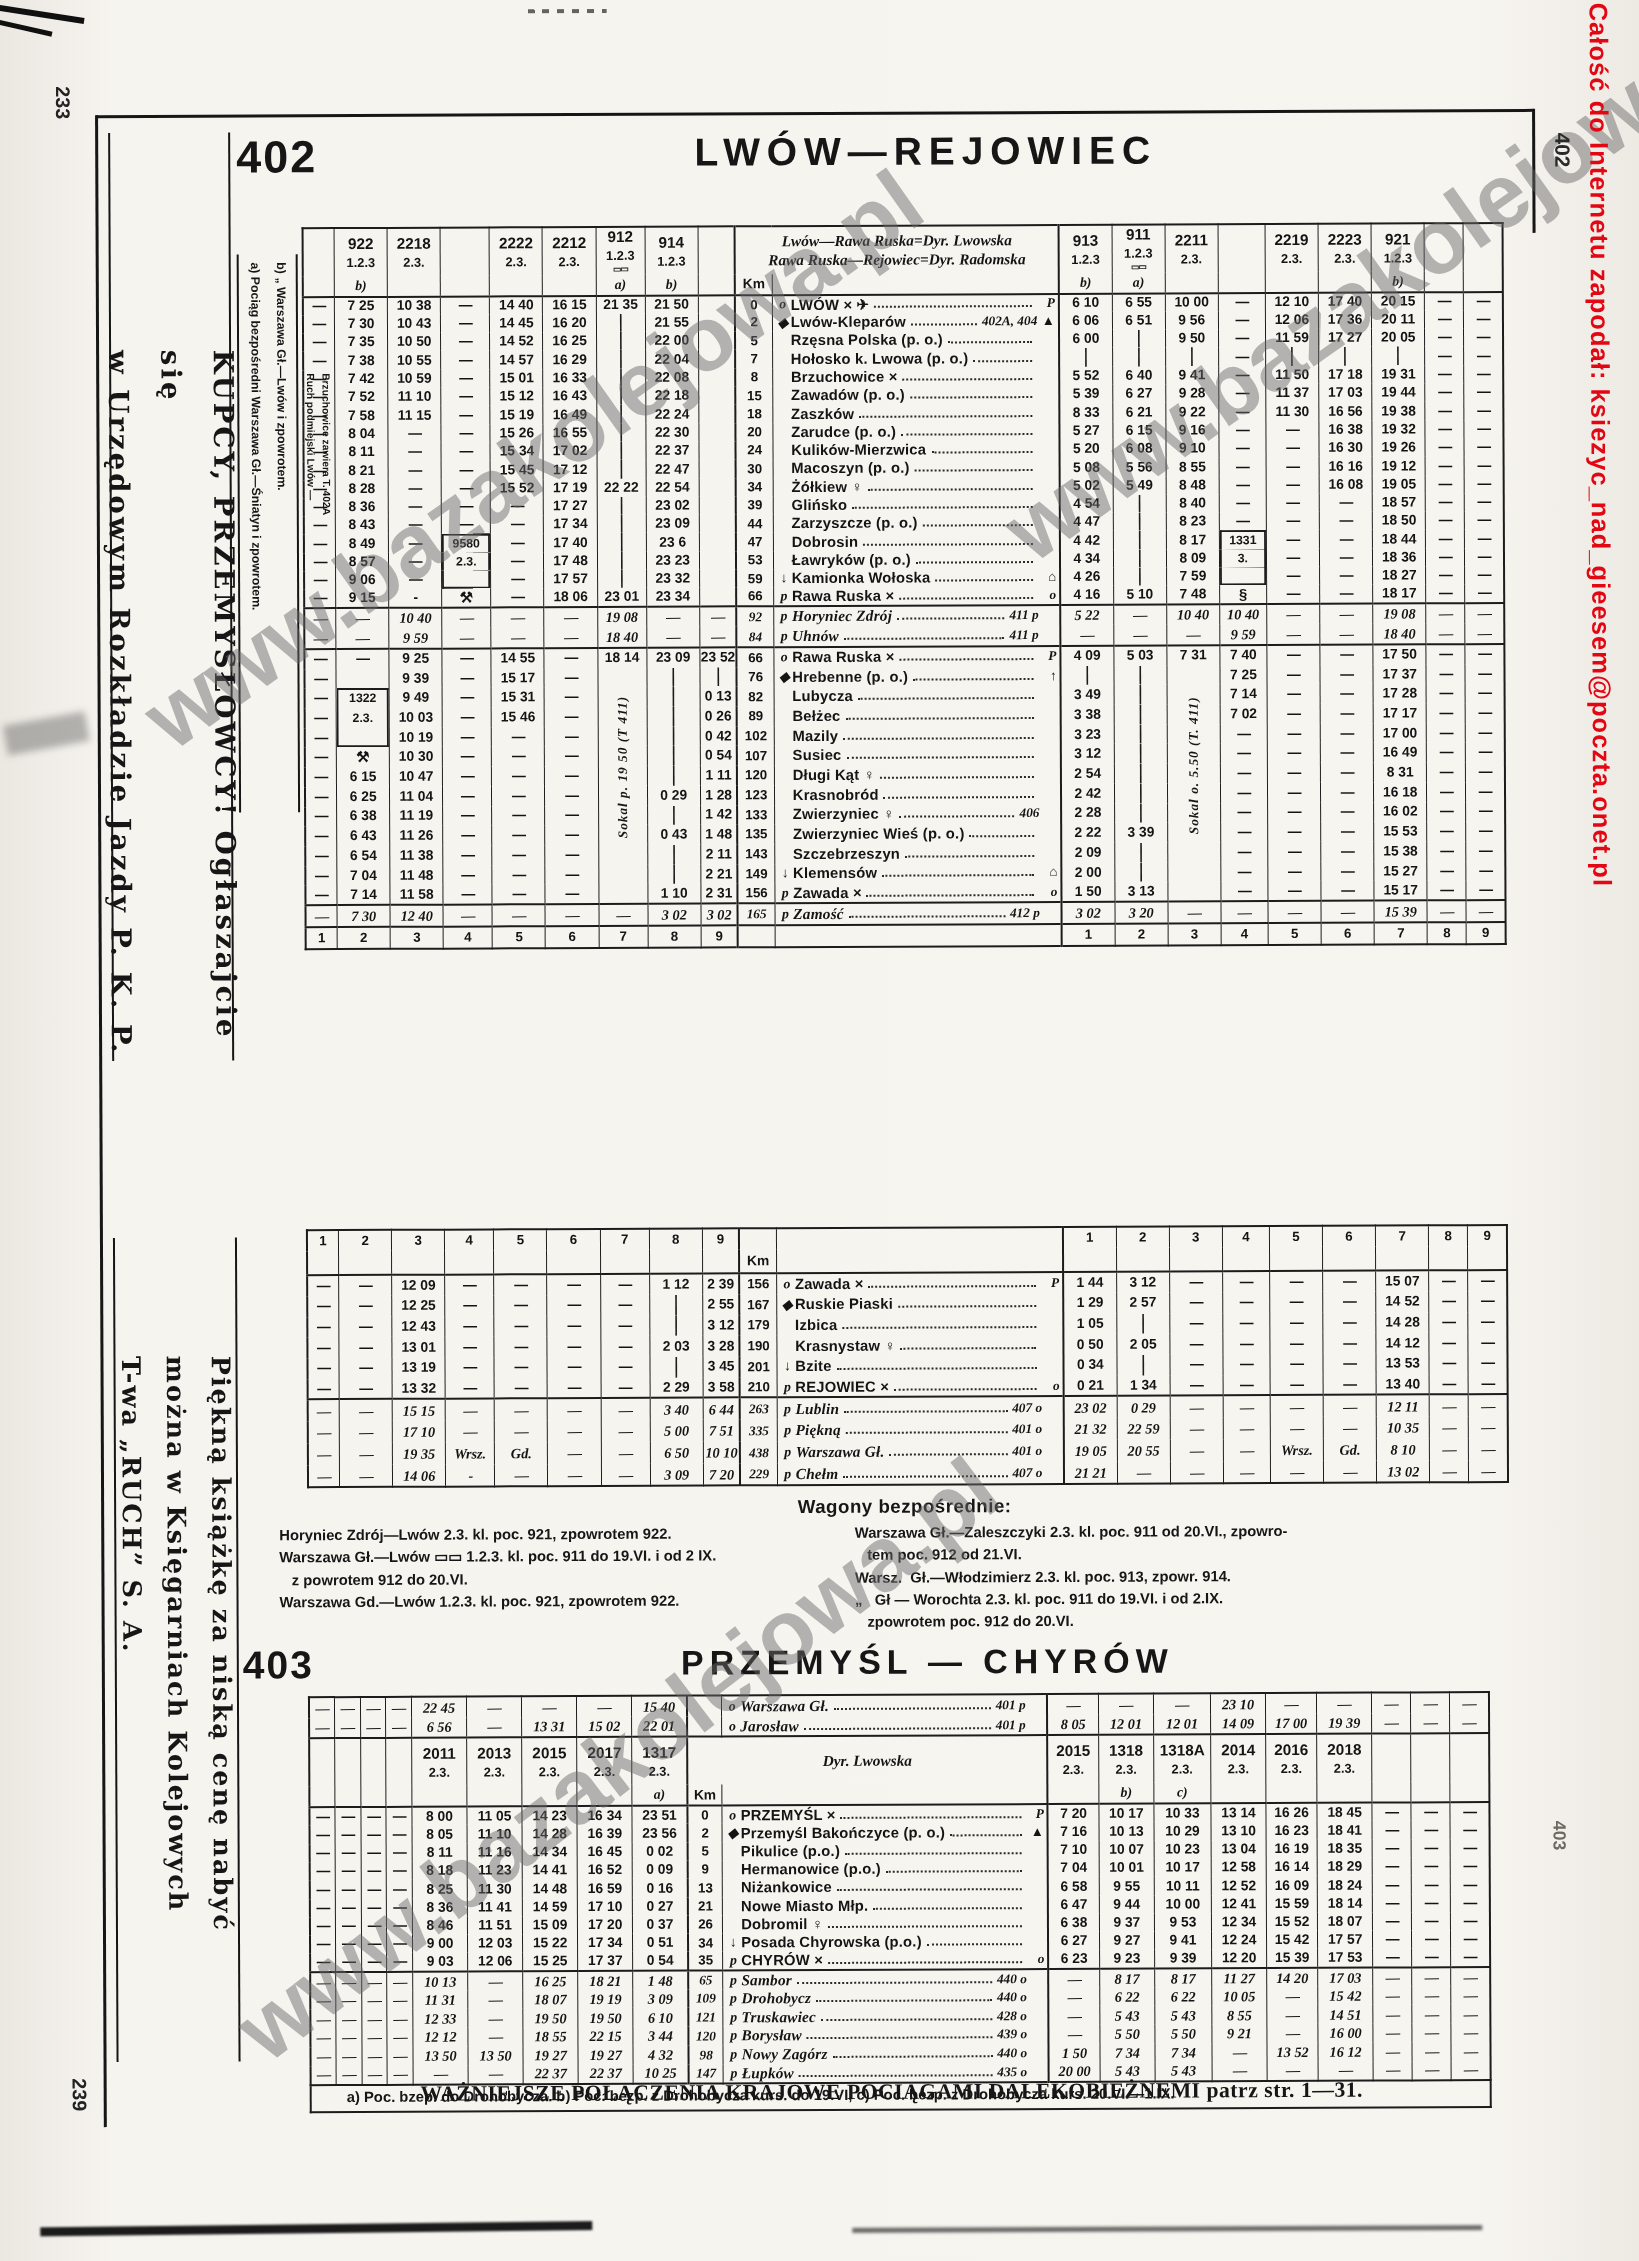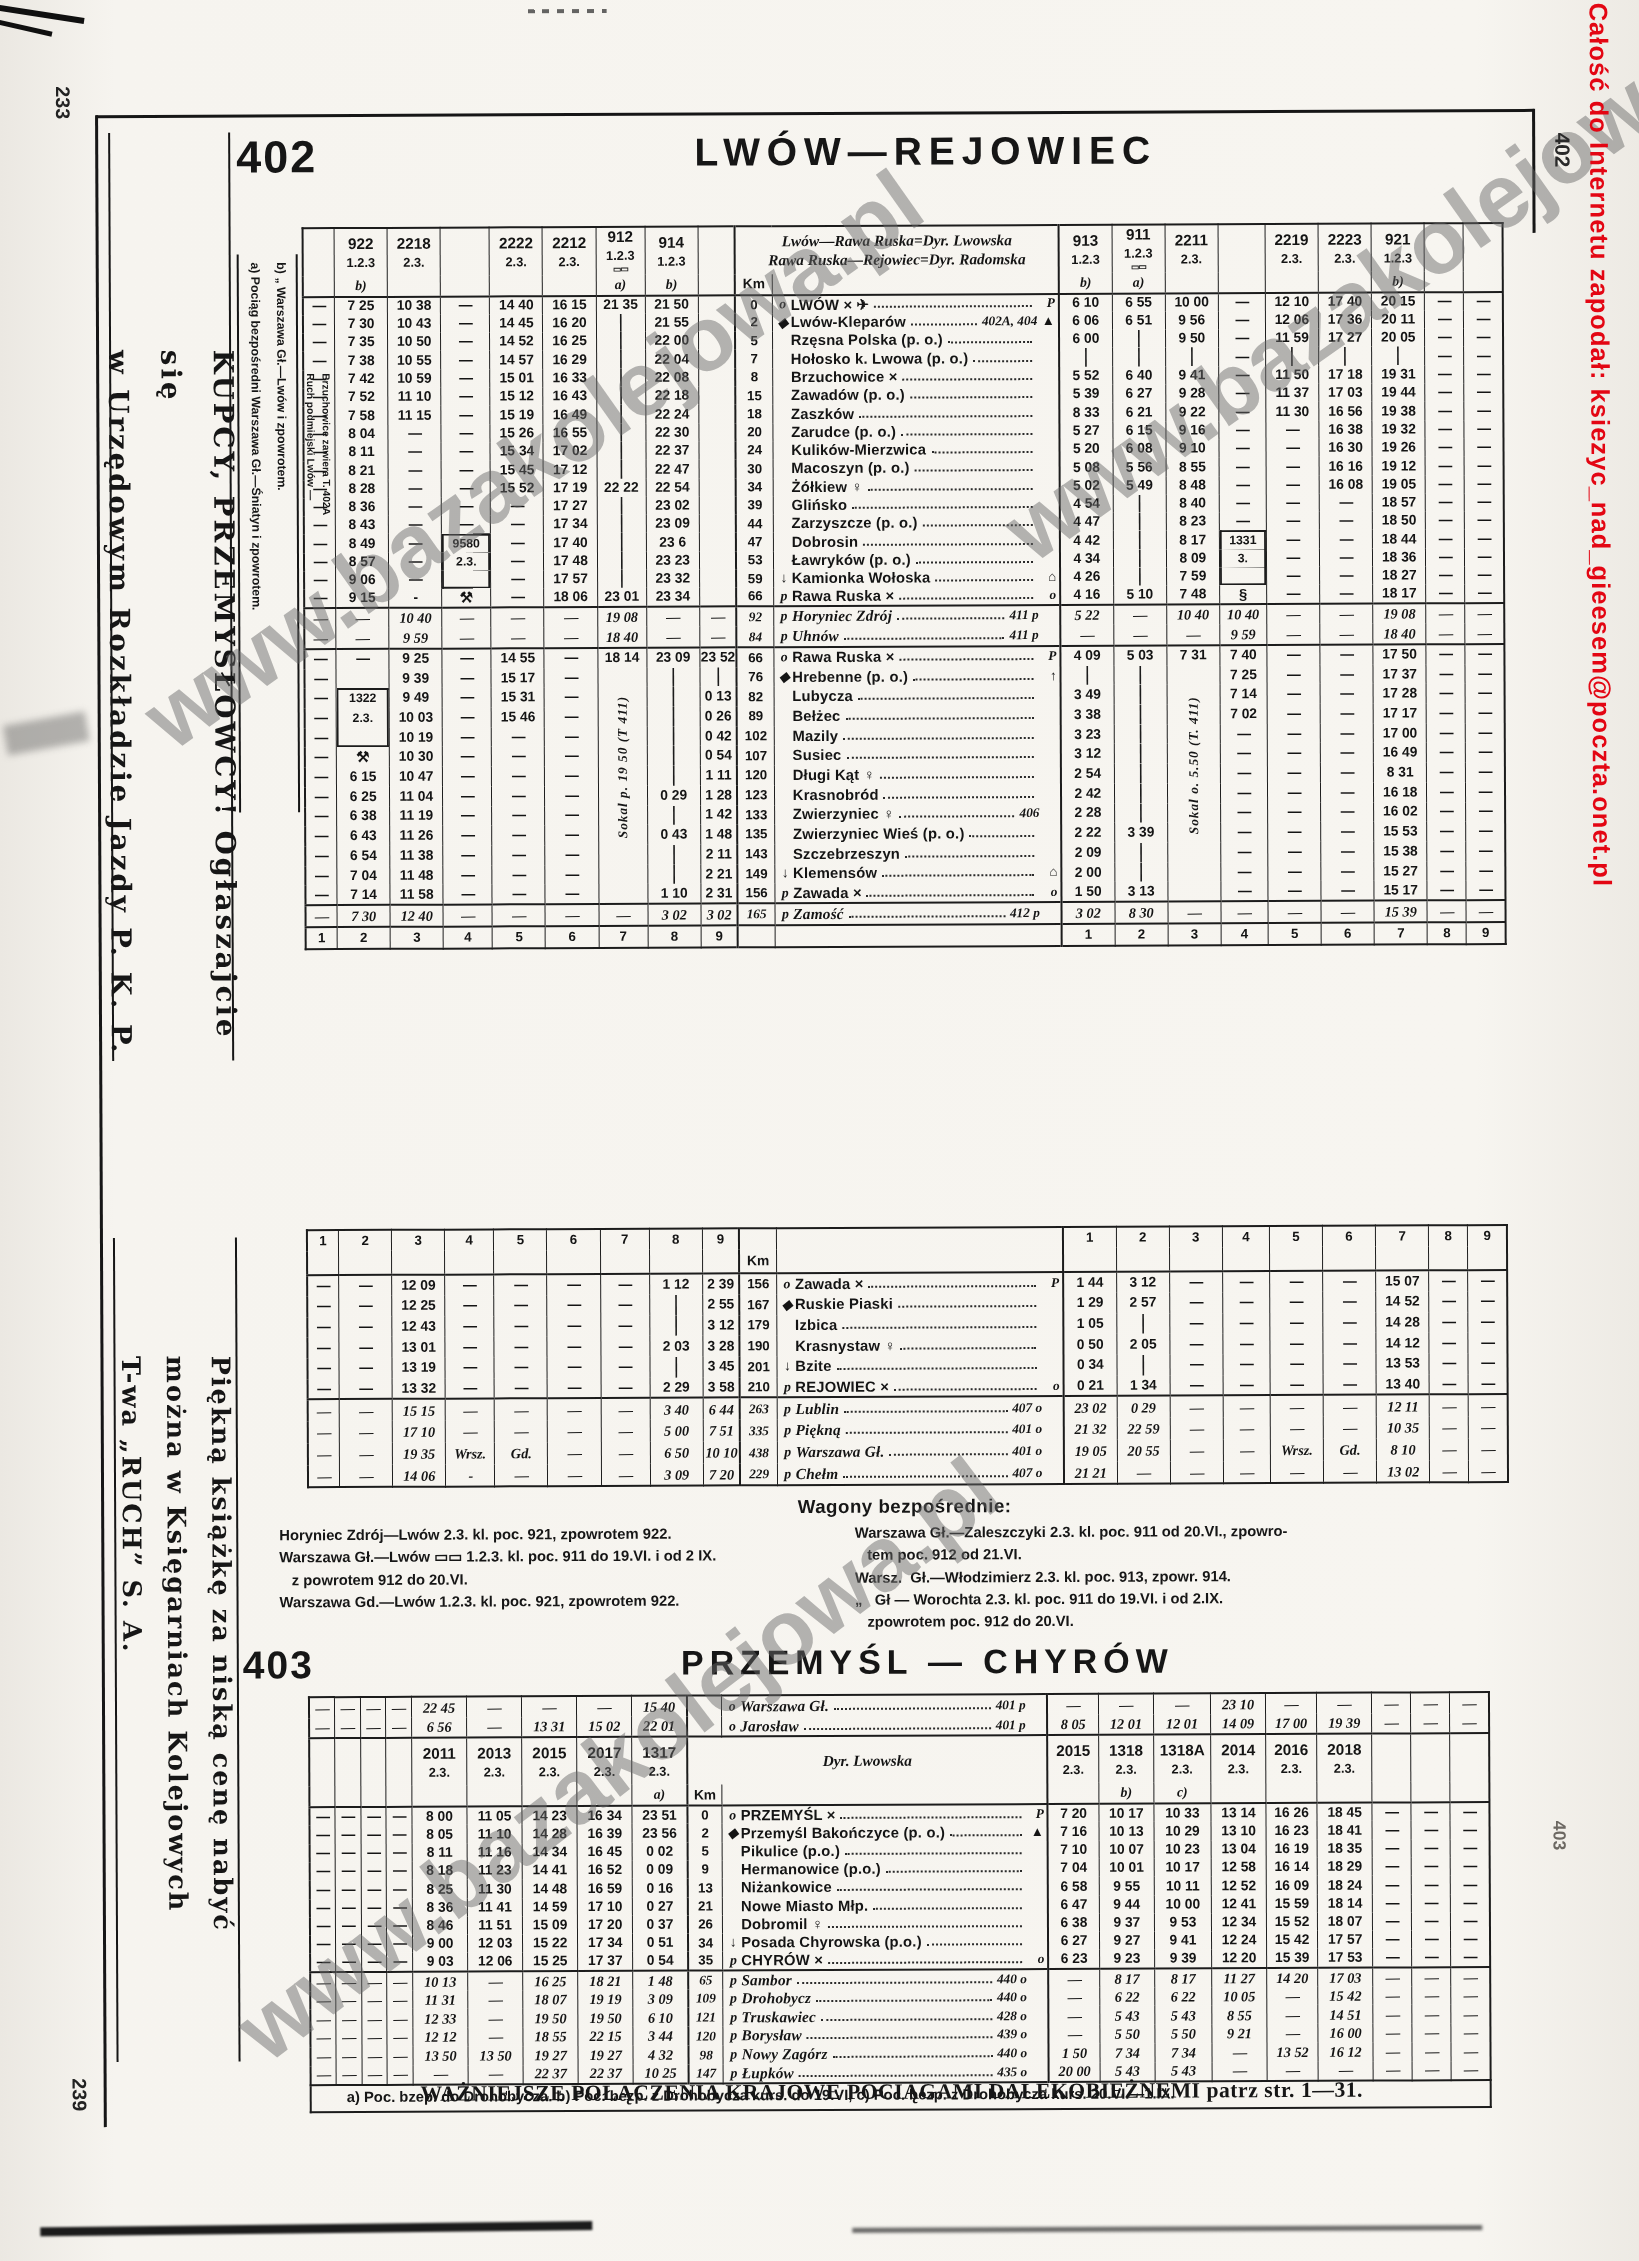--- a/index.html
+++ b/index.html
@@ -1255,21 +1255,21 @@
                 <td class="stn-cell">
                   <div class="st">
                     <span class="pre">p</span>
                     <span class="snm">Zamość</span>
                     <span class="dots"></span>
                     <span class="sref">412 p</span>
                     <span class="rsym"></span>
                   </div>
                 </td>
                 <td>3 02</td>
-                <td>8 30</td>
+                <td>3 20</td>
                 <td class="dash">—</td>
                 <td class="dash">—</td>
                 <td class="dash">—</td>
                 <td class="dash">—</td>
                 <td>15 39</td>
                 <td class="dash">—</td>
                 <td class="dash">—</td>
               </tr>
               <tr class="nums sepTop">
                 <td>1</td>

